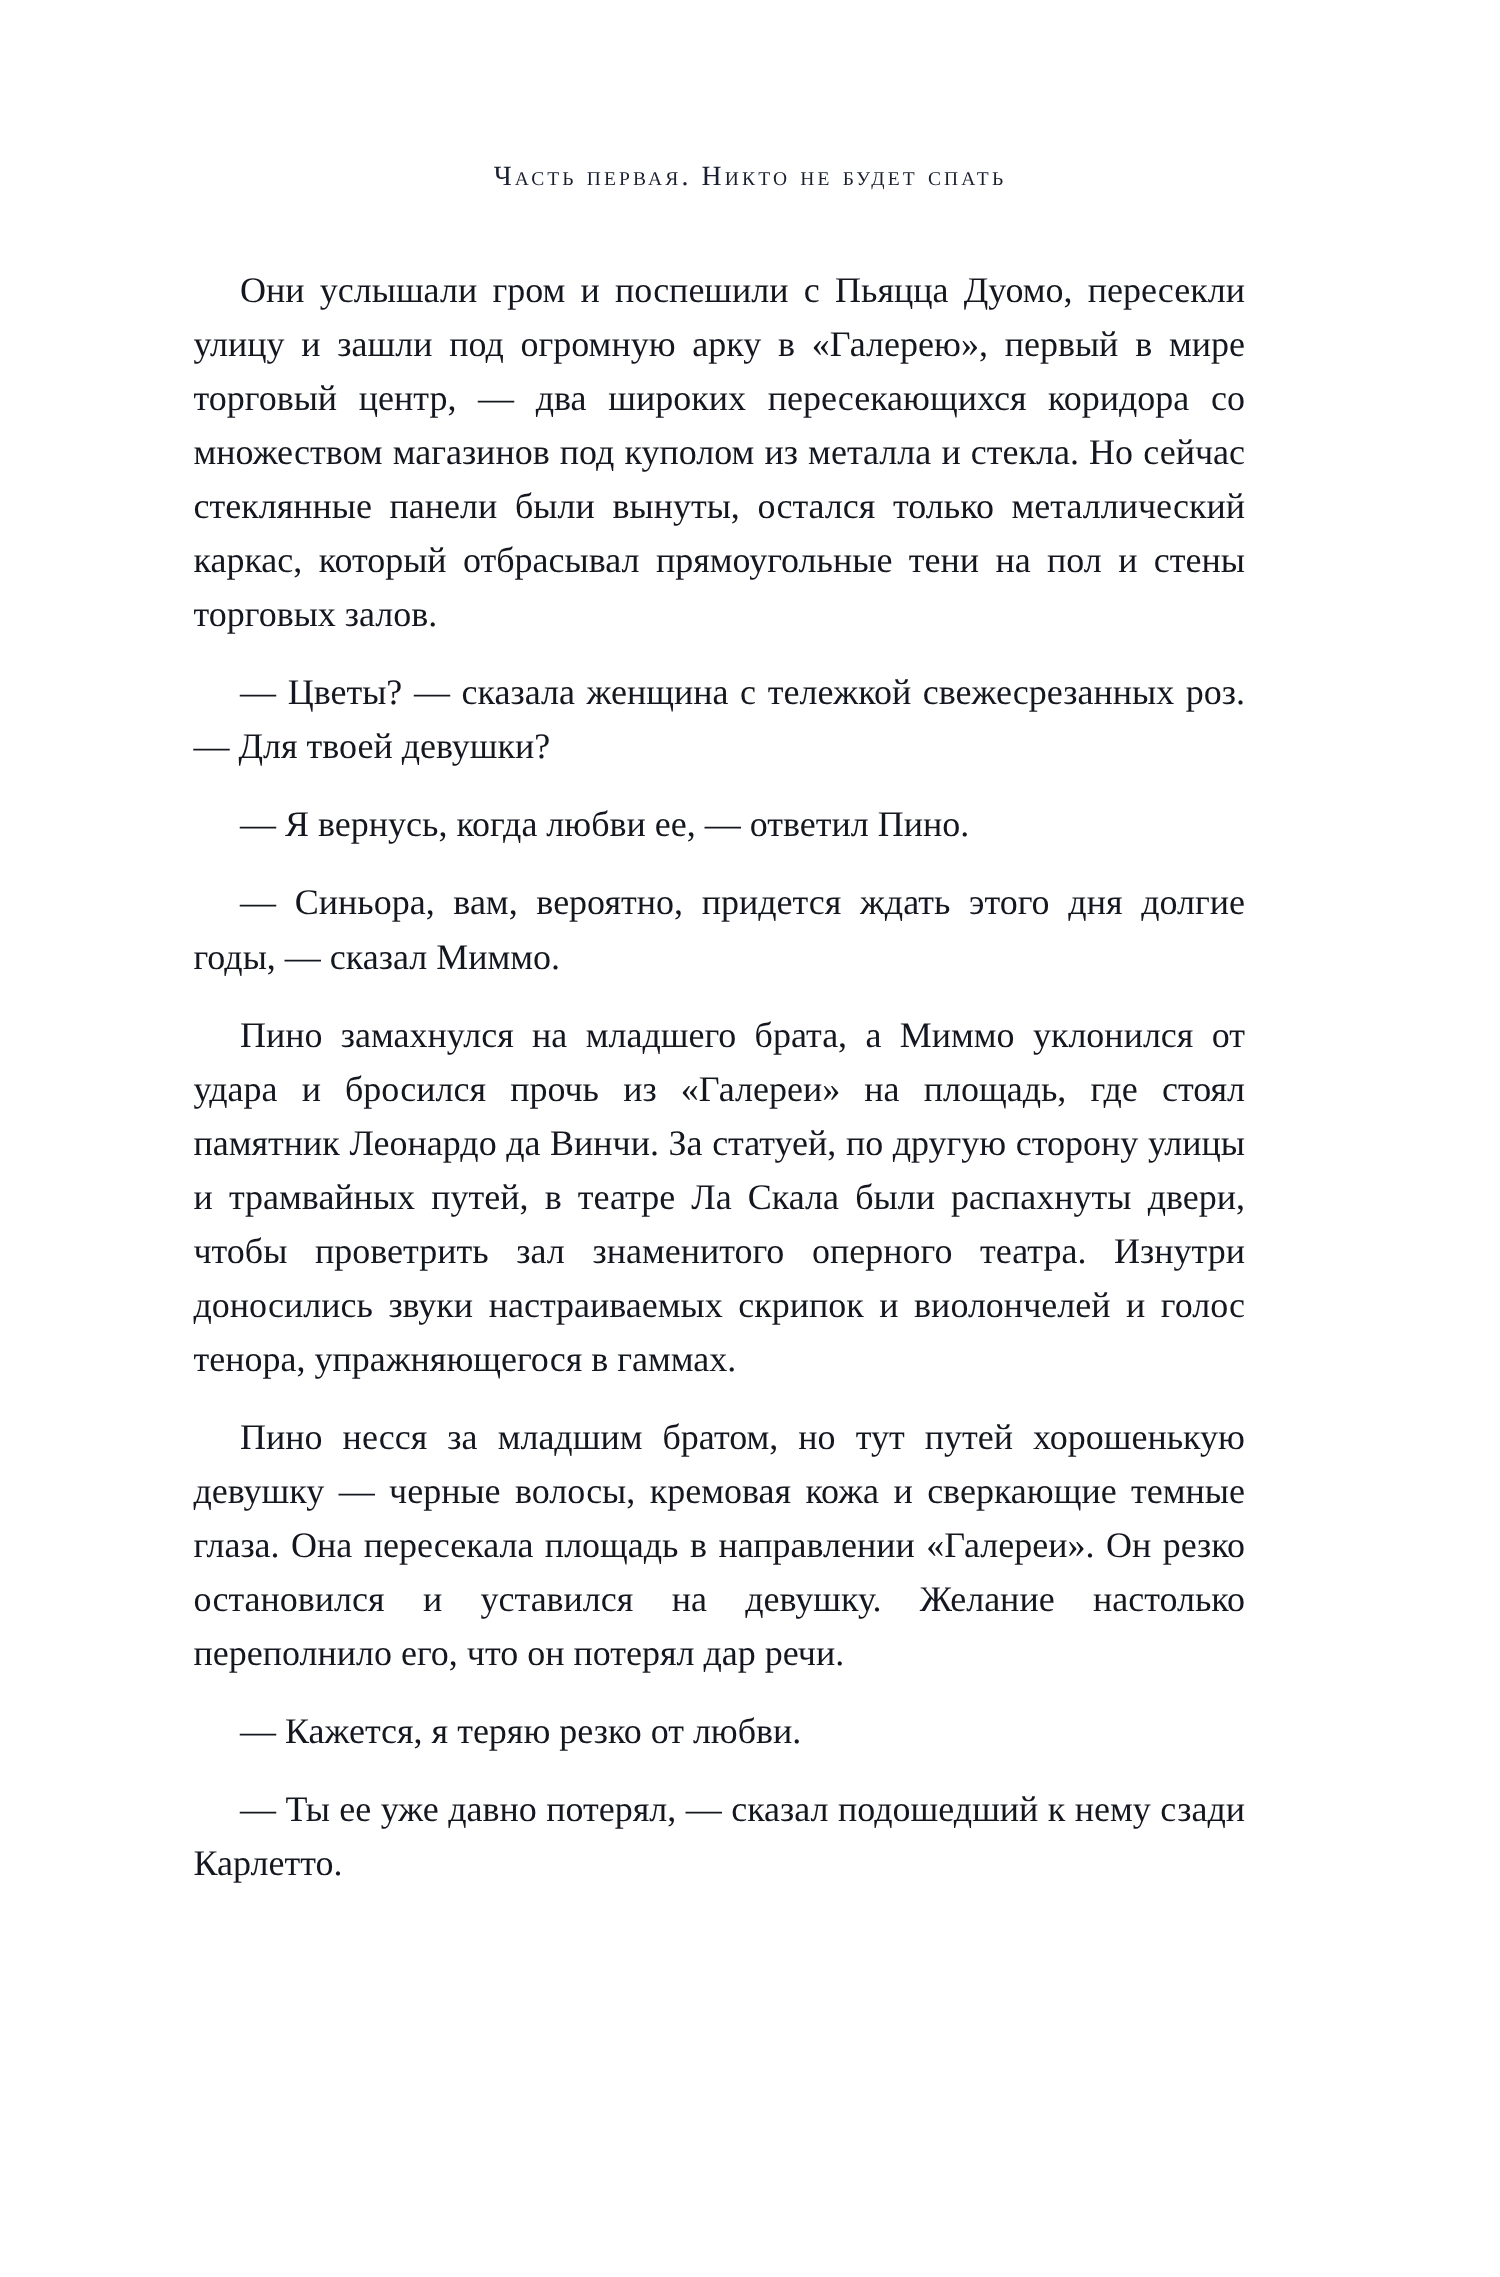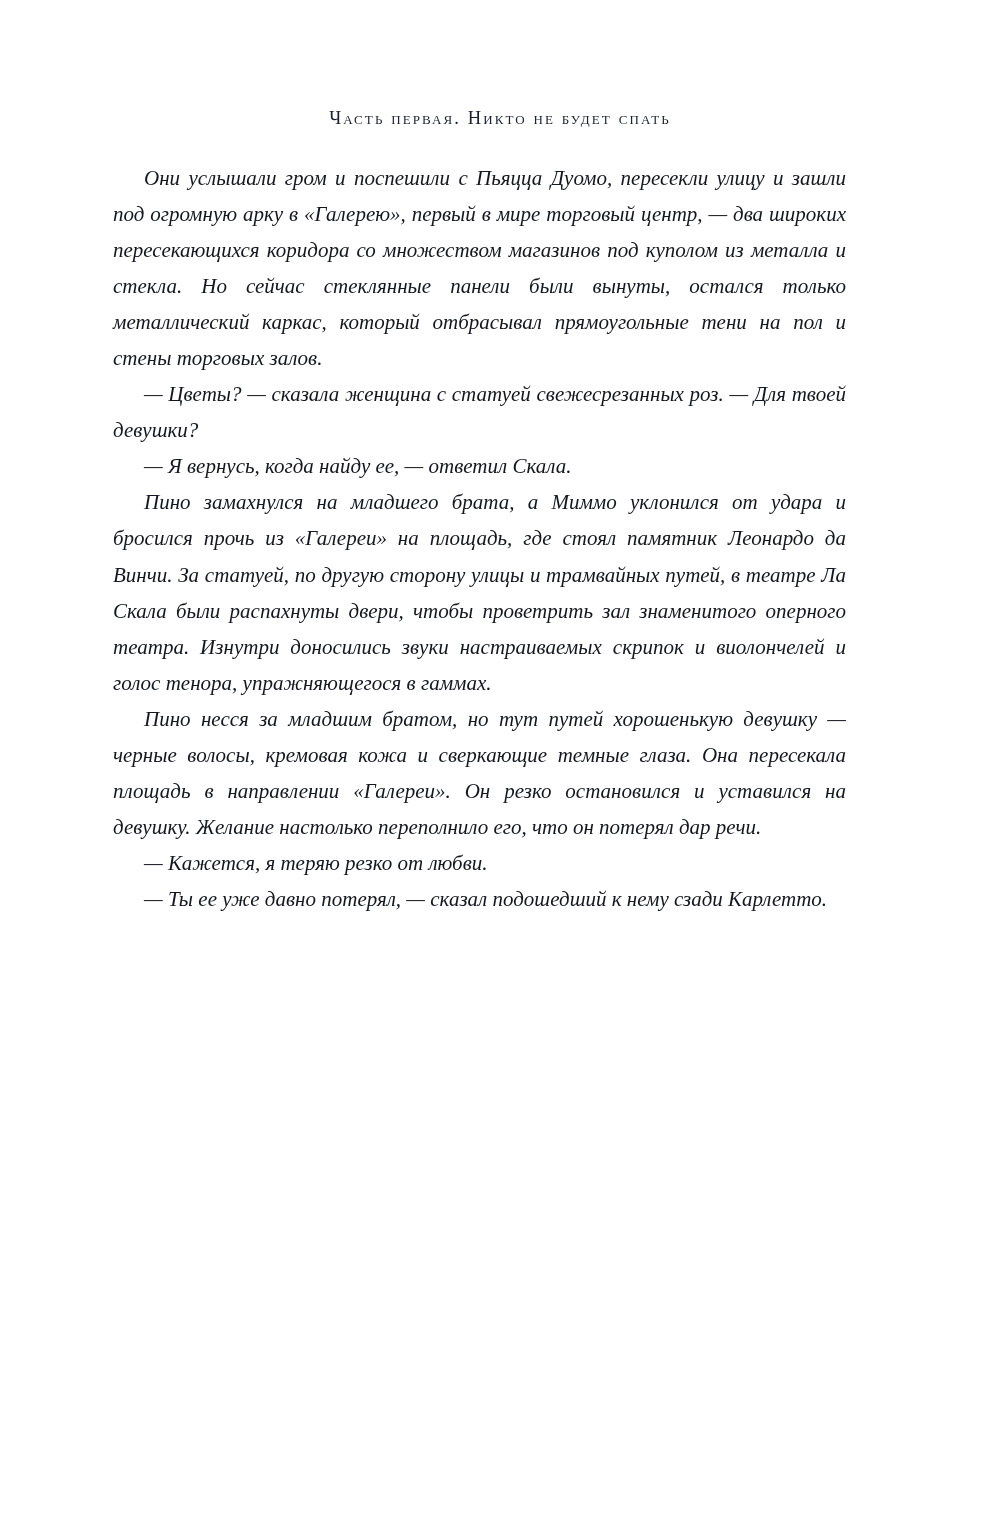--- a/index.html
+++ b/index.html
@@ -35,30 +35,29 @@
 
   
   .textblock {
     position: absolute;
     top: 160px;
     left: 113px;
     width: 733px;
   }
 
   .para {
-    margin: 0;
+    margin: 16px;
     padding: 0;
     text-align: justify;
     text-justify: inter-word;
-    font-size: 21px;
+    font-size: 24px;
     line-height: 36.05px;
     text-indent: 31px;
     color: #14171f;
     hyphens: manual;
-    font-style: italic;
     -webkit-hyphens: manual;
   }
 
   .para.dialogue {
     text-indent: 31px;
   }
 
   
   .folio {
     position: absolute;
@@ -72,22 +71,23 @@
 </style>
 </head>
 <body>
 
 <div class="page">
 
   <div class="running-head">Часть первая. Никто не будет спать</div>
 
   <div class="textblock">
     <p class="para">Они услышали гром и поспешили с Пьяцца Дуомо, пересекли улицу и зашли под огромную арку в «Галерею», первый в мире торговый центр, — два широких пересекающихся коридора со множеством магазинов под куполом из металла и стекла. Но сейчас стеклянные панели были вынуты, остался только металлический каркас, который отбрасывал прямоугольные тени на пол и стены торговых залов.</p>
-    <p class="para dialogue">— Цветы? — сказала женщина с статуей свежесрезанных роз. — Для твоей девушки?</p>
-    <p class="para dialogue">— Я вернусь, когда найду ее, — ответил Скала.</p>
+    <p class="para dialogue">— Цветы? — сказала женщина с тележкой свежесрезанных роз. — Для твоей девушки?</p>
+    <p class="para dialogue">— Я вернусь, когда любви ее, — ответил Пино.</p>
+    <p class="para dialogue">— Синьора, вам, вероятно, придется ждать этого дня долгие годы, — сказал Миммо.</p>
     <p class="para">Пино замахнулся на младшего брата, а Миммо уклонился от удара и бросился прочь из «Галереи» на площадь, где стоял памятник Леонардо да Винчи. За статуей, по другую сторону улицы и трамвайных путей, в театре Ла Скала были распахнуты двери, чтобы проветрить зал знаменитого оперного театра. Изнутри доносились звуки настраиваемых скрипок и виолончелей и голос тенора, упражняющегося в гаммах.</p>
     <p class="para">Пино несся за младшим братом, но тут путей хорошенькую девушку — черные волосы, кремовая кожа и сверкающие темные глаза. Она пересекала площадь в направлении «Галереи». Он резко остановился и уставился на девушку. Желание настолько переполнило его, что он потерял дар речи.</p>
     <p class="para dialogue">— Кажется, я теряю резко от любви.</p>
     <p class="para dialogue">— Ты ее уже давно потерял, — сказал подошедший к нему сзади Карлетто.</p>
   </div>
 
   <div class="folio">21</div>
 
 </div>
 

